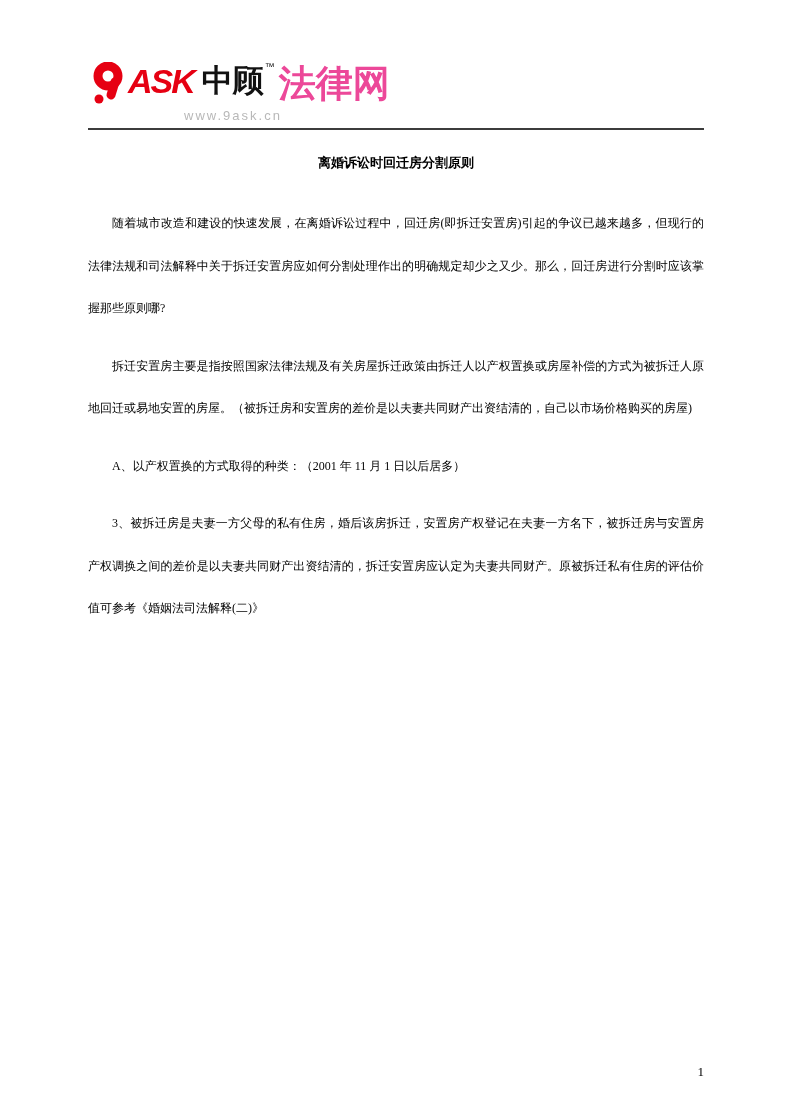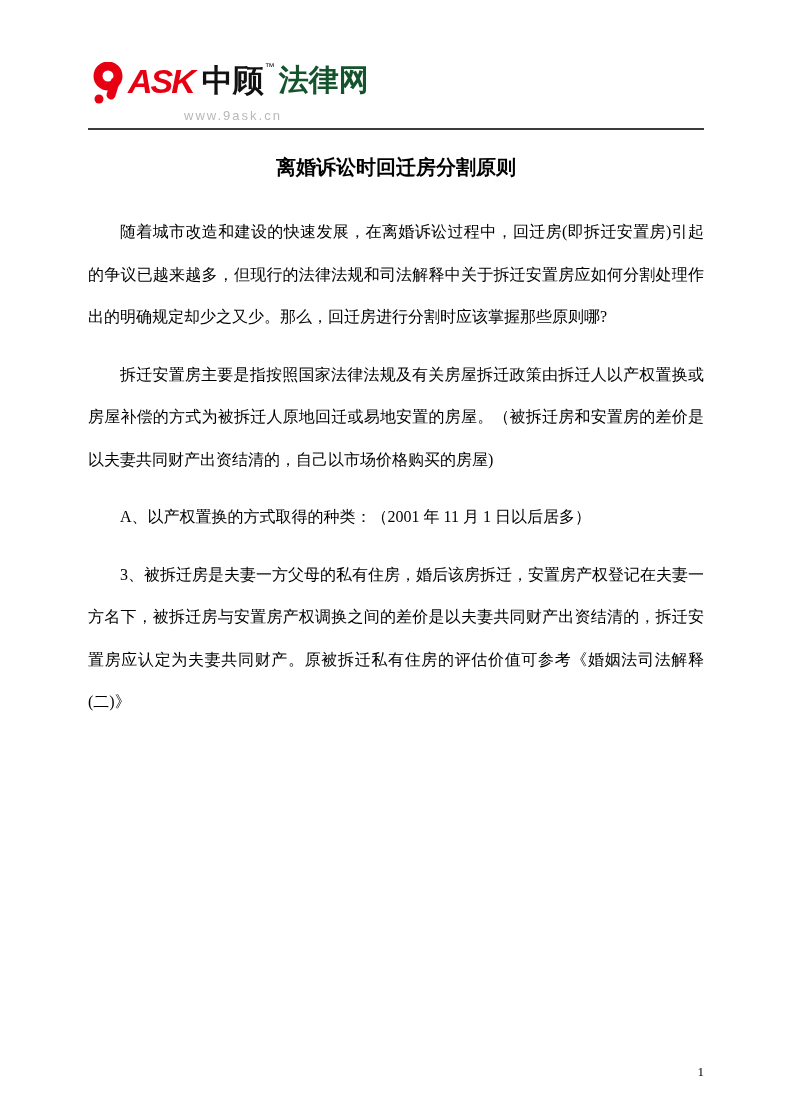--- a/index.html
+++ b/index.html
@@ -51,22 +51,22 @@
   }
   .logo-tm {
     font-family: "Liberation Sans", "DejaVu Sans", sans-serif;
     font-size: 10px;
     color: #111;
     margin: 0 4px 0 1px;
   }
   .logo-cn2 {
     font-family: "Liberation Sans", "DejaVu Sans", sans-serif;
     font-weight: 900;
-    font-size: 30px;
-    color: #14532d;
+    font-size: 37px;
+    color: #ec4899;
     margin-top: 3px;
   }
   .logo-url {
     font-family: "Liberation Sans", "DejaVu Sans", sans-serif;
     font-size: 13px;
     letter-spacing: 2px;
     color: #b8b8b8;
     margin: 1px 0 0 96px;
   }
   .tagline {
@@ -84,27 +84,27 @@
   }
   
   .doc {
     position: absolute;
     top: 142px;
     left: 88px;
     width: 616px;
   }
   .doc-title {
     font-family: "Liberation Sans", "DejaVu Sans", sans-serif;
-    font-size: 20px;
+    font-size: 13px;
     font-weight: bold;
     text-align: center;
     margin-bottom: 30px;
   }
   .paragraphs p {
-    font-size: 16px;
+    font-size: 12px;
     line-height: 42.5px;
     text-align: justify;
     text-indent: 2em;
     margin-bottom: 15px;
     word-break: break-all;
   }
   
   .page-number {
     position: absolute;
     right: 88px;

